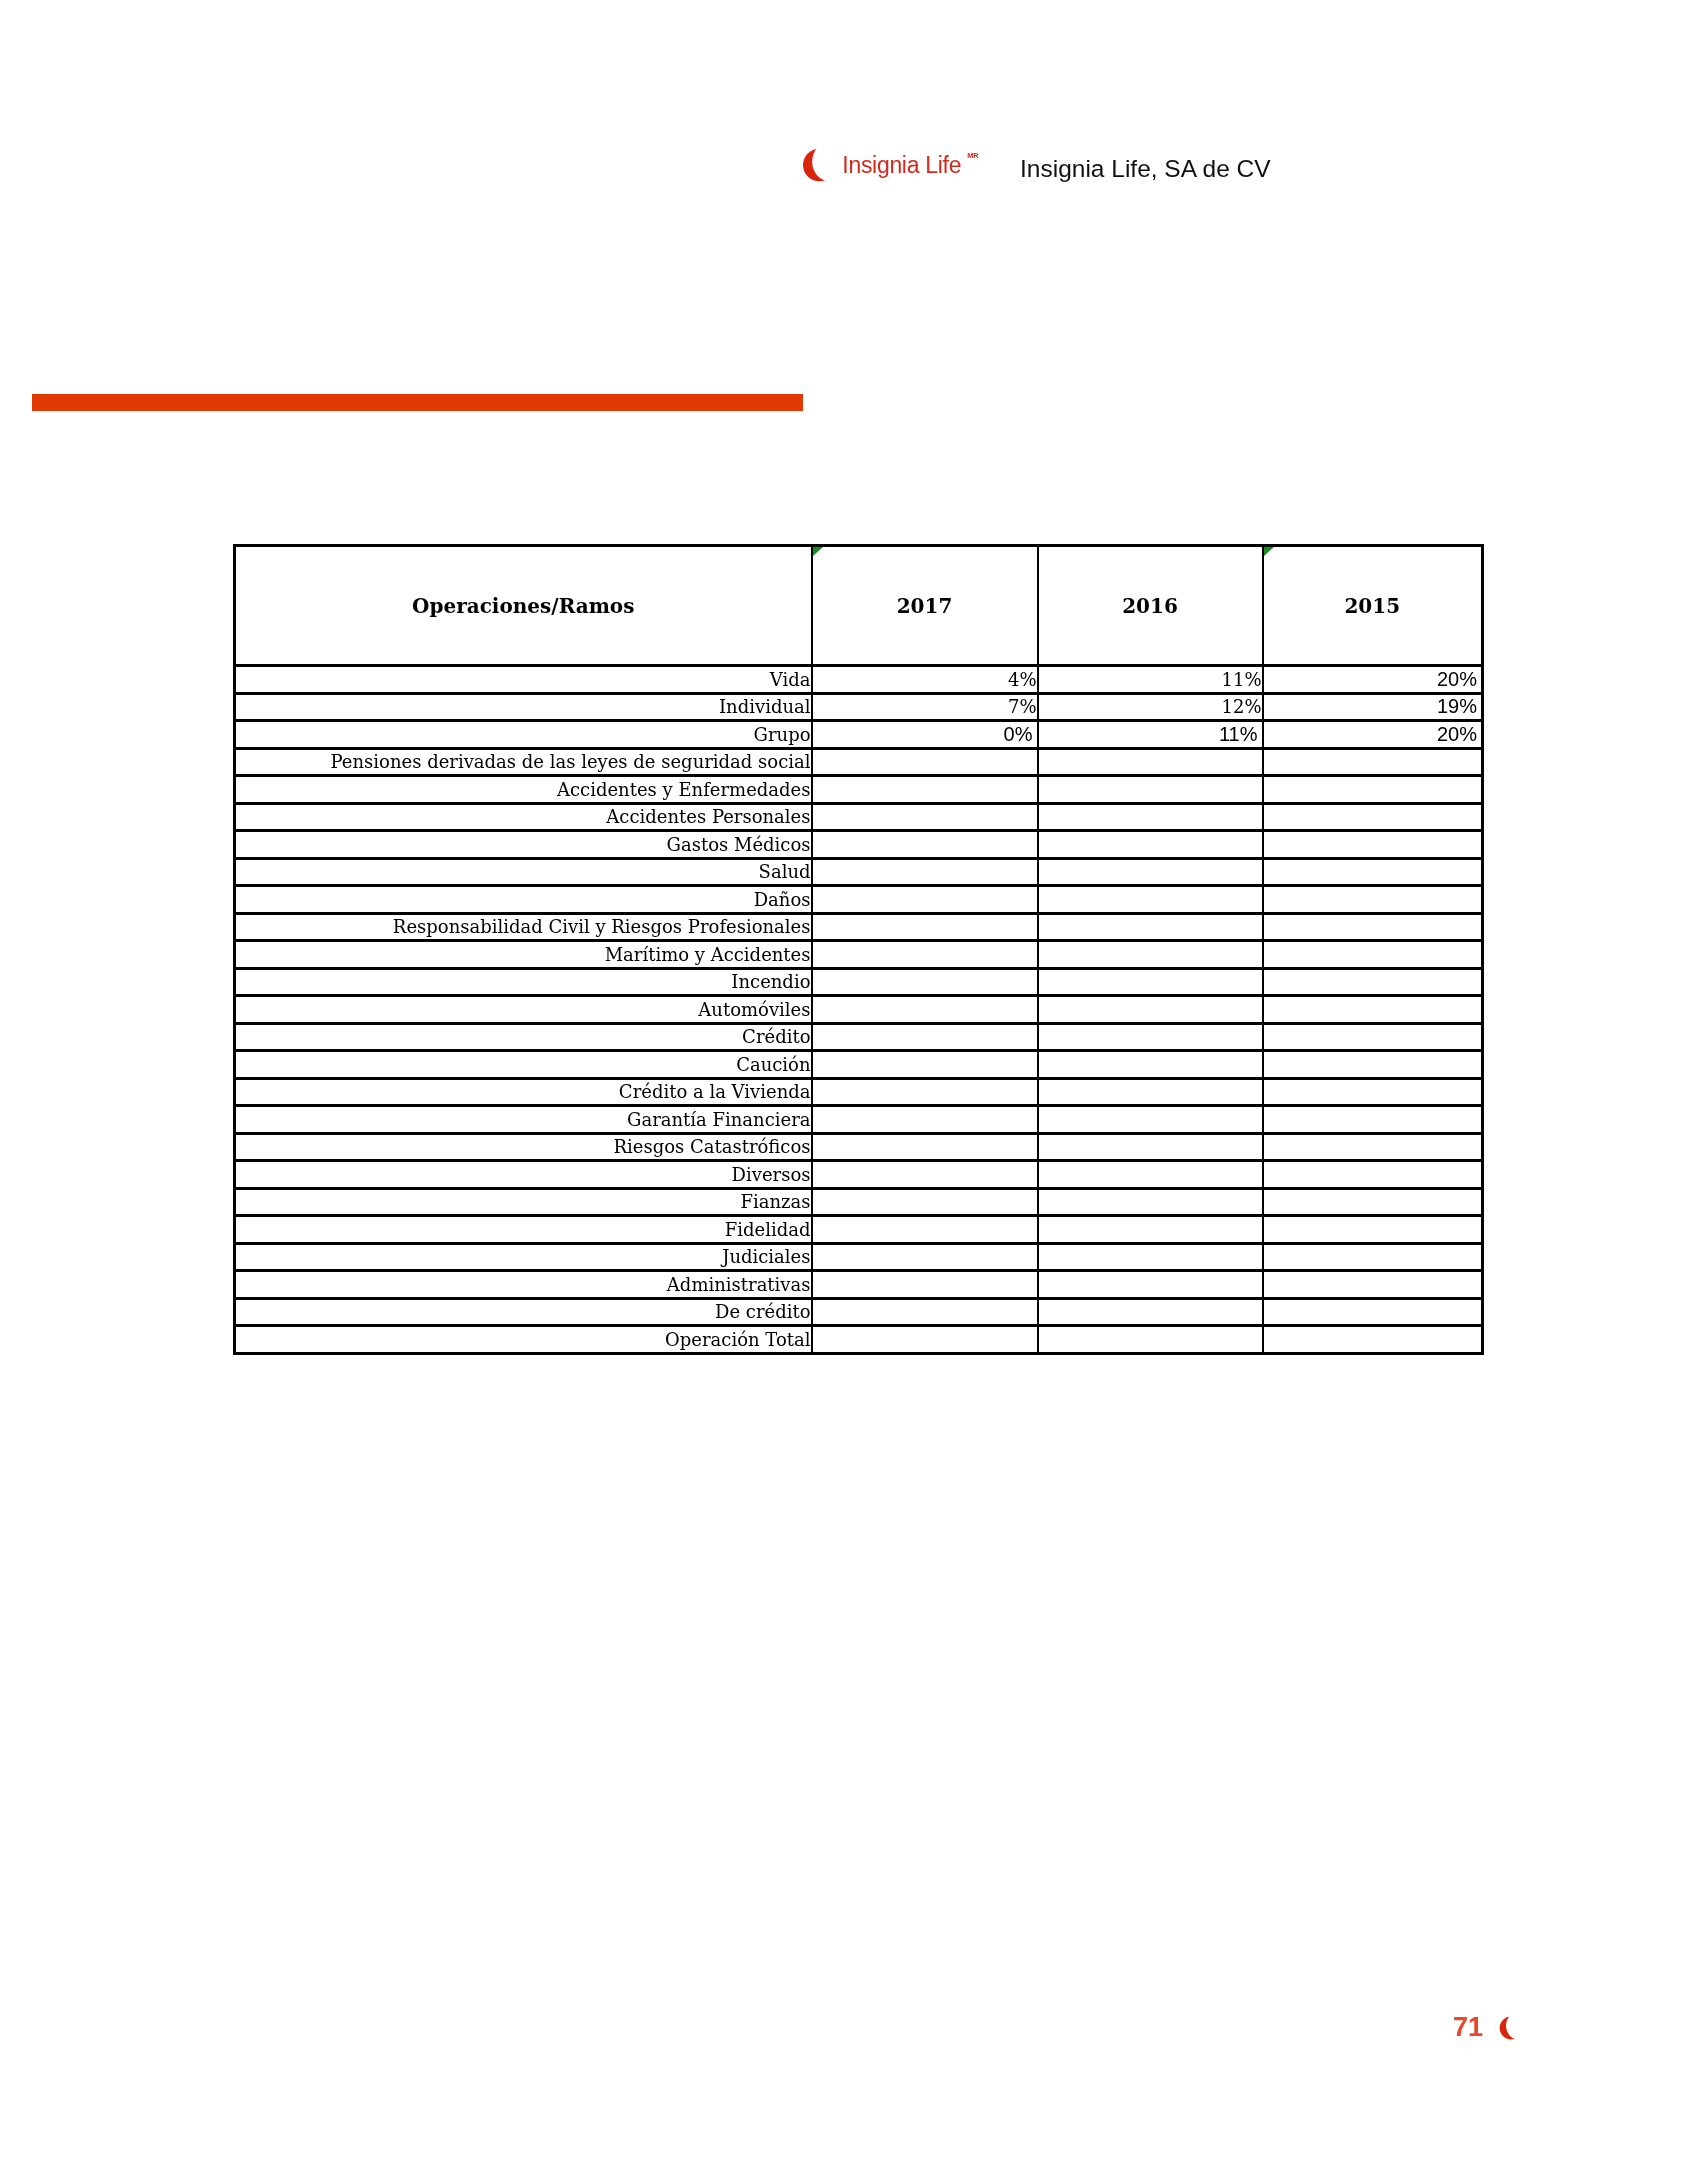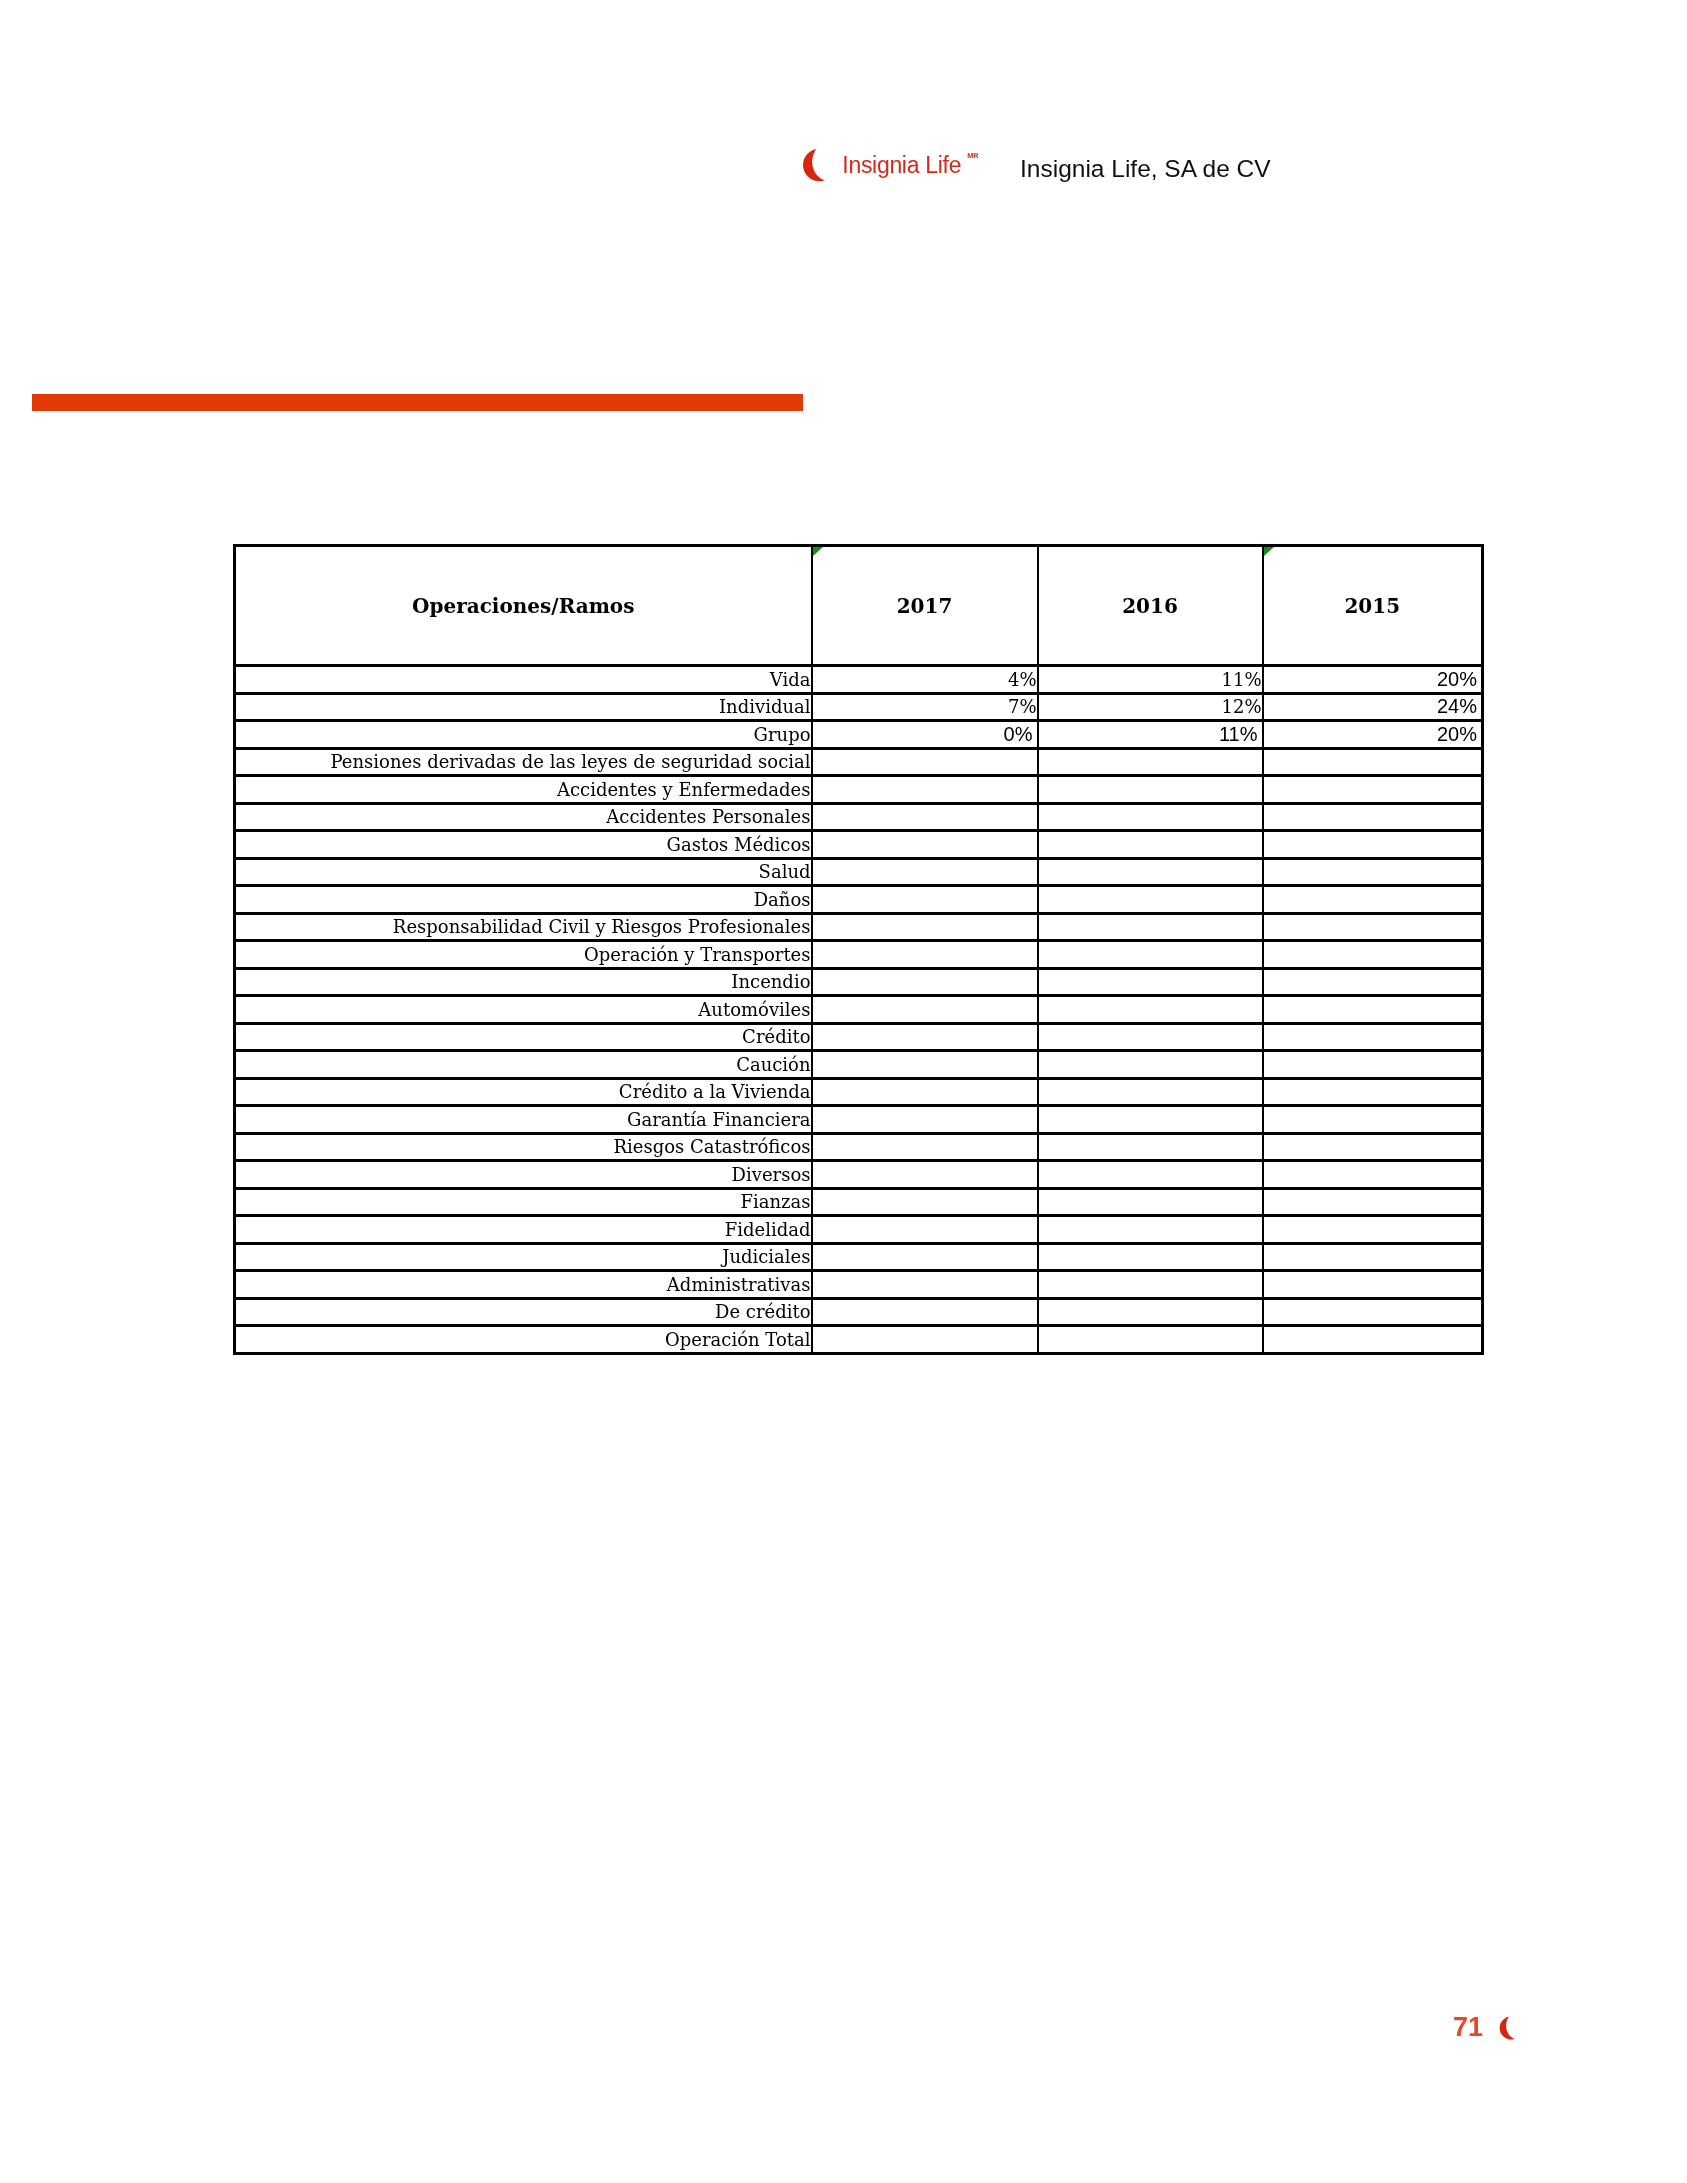--- a/index.html
+++ b/index.html
@@ -125,21 +125,21 @@
           <tr>
             <td class="label">Vida</td>
             <td class="val">4%</td>
             <td class="val">11%</td>
             <td class="val sans">20%</td>
           </tr>
           <tr>
             <td class="label indent">Individual</td>
             <td class="val">7%</td>
             <td class="val">12%</td>
-            <td class="val sans">24%</td>
+            <td class="val sans">19%</td>
           </tr>
           <tr>
             <td class="label indent">Grupo</td>
             <td class="val sans">0%</td>
             <td class="val sans">11%</td>
             <td class="val sans">20%</td>
           </tr>
           <tr>
             <td class="label">Pensiones derivadas de las leyes de seguridad social</td>
             <td class="val"></td>
@@ -176,21 +176,21 @@
             <td class="val"></td>
             <td class="val"></td>
           </tr>
           <tr>
             <td class="label indent">Responsabilidad Civil y  Riesgos Profesionales</td>
             <td class="val"></td>
             <td class="val"></td>
             <td class="val"></td>
           </tr>
           <tr>
-            <td class="label indent">Operación y Transportes</td>
+            <td class="label indent">Marítimo y Accidentes</td>
             <td class="val"></td>
             <td class="val"></td>
             <td class="val"></td>
           </tr>
           <tr>
             <td class="label indent">Incendio</td>
             <td class="val"></td>
             <td class="val"></td>
             <td class="val"></td>
           </tr>

